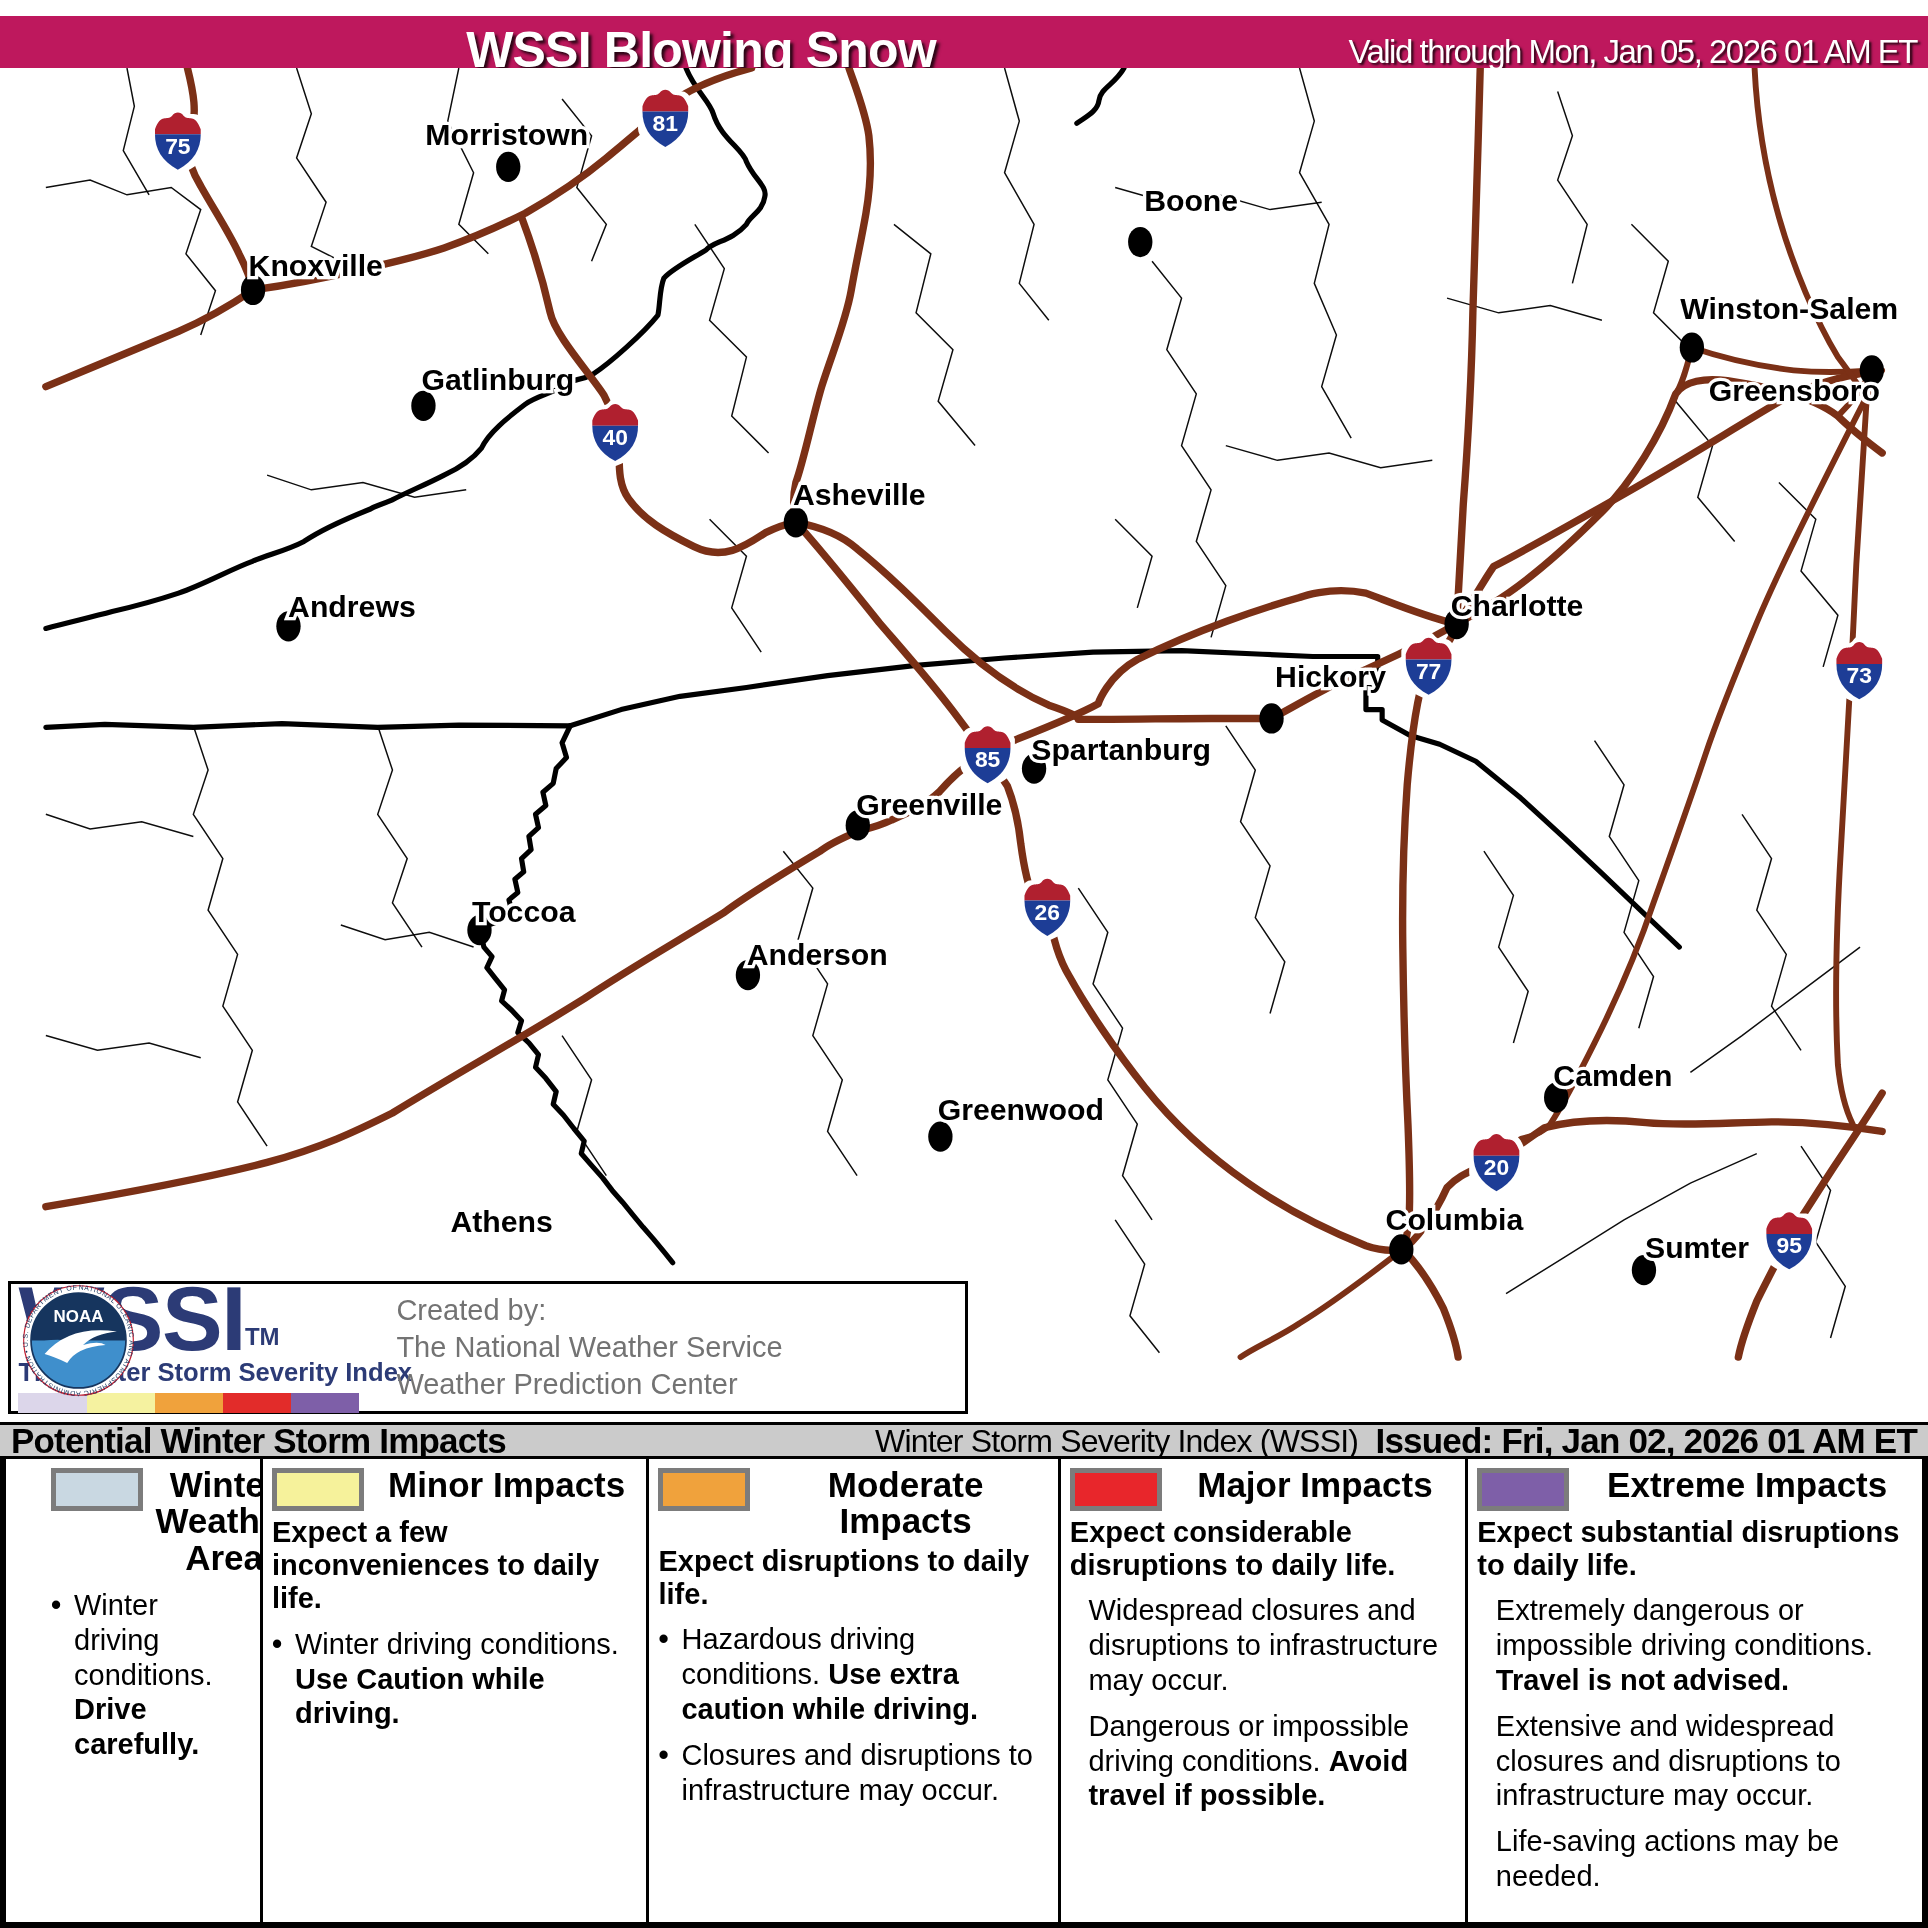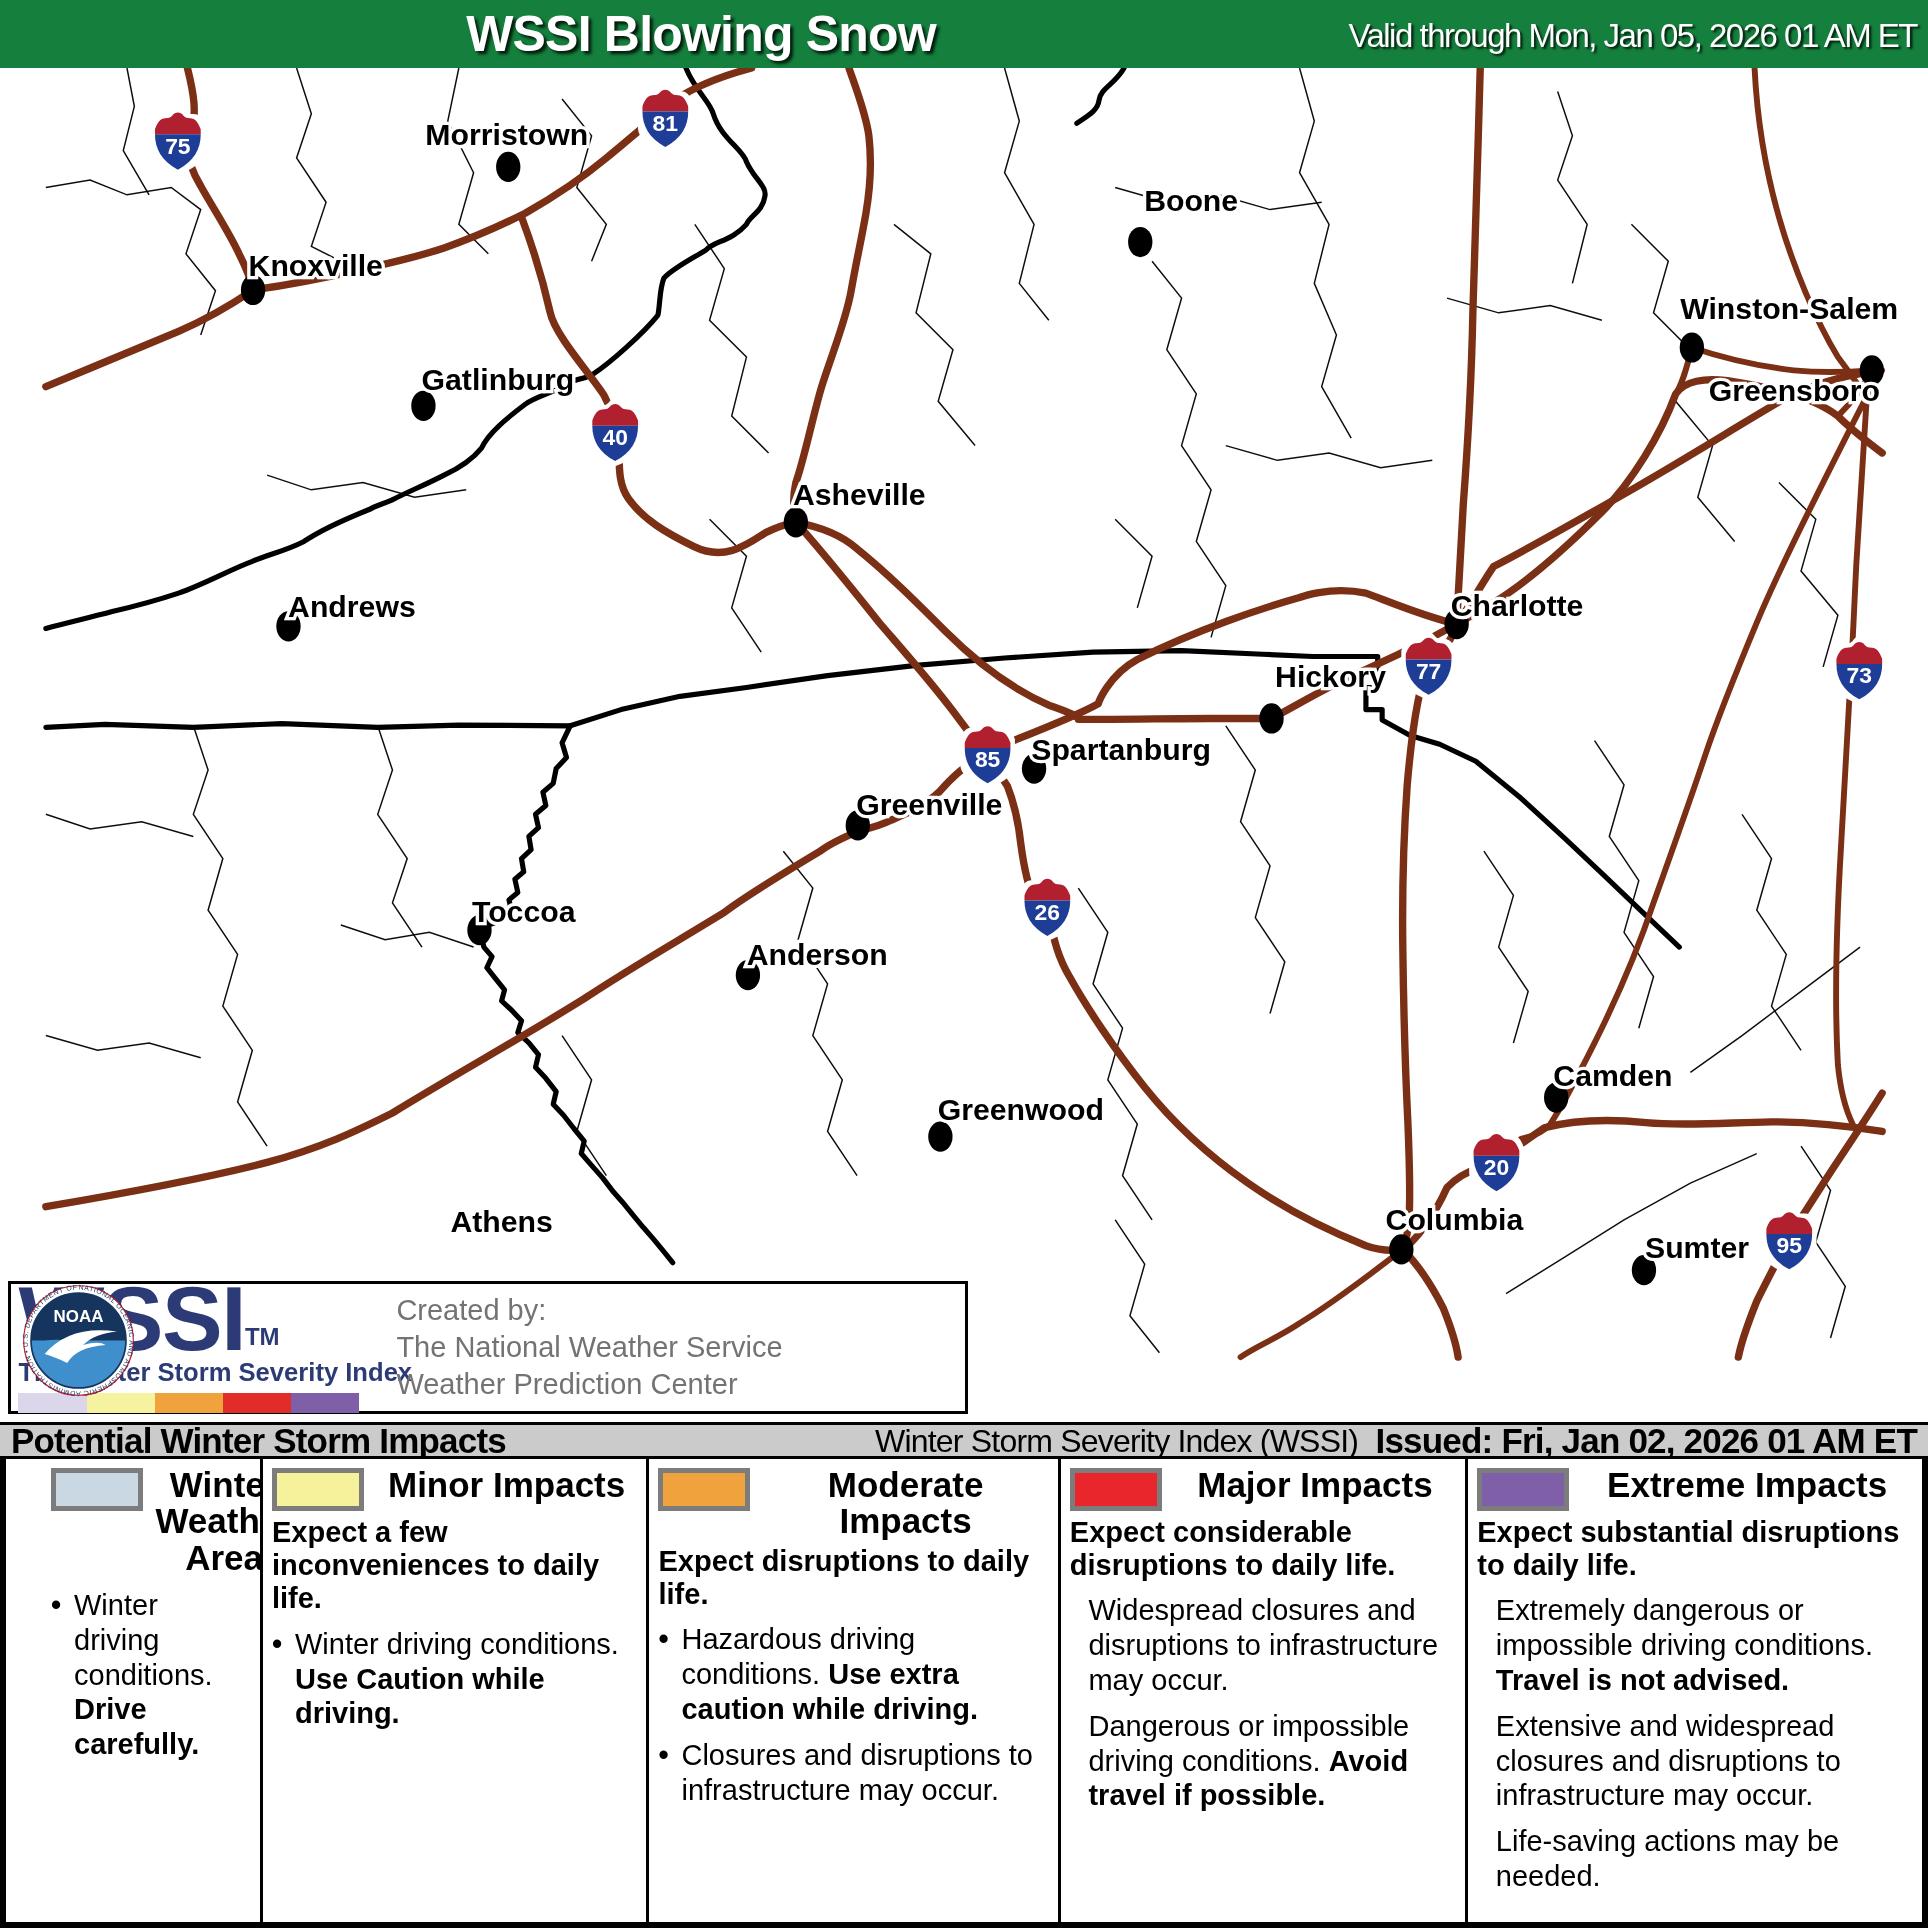--- a/index.html
+++ b/index.html
@@ -1,19 +1,19 @@
 <!DOCTYPE html>
 <html style="font-size:12.4px"><head>
 <meta charset="utf-8">
 <style>
   html,body{margin:0;padding:0;background:#fff;}
   body{width:1928px;height:1928px;position:relative;font-family:"Liberation Sans",sans-serif;overflow:hidden;}
 
   
-  .header{position:absolute;left:0;top:0;width:1928px;height:68px;background:#15803d;}
+  .header{position:absolute;left:0;top:16px;width:1928px;height:68px;background:#be185d;}
   .header .title{position:absolute;left:701px;top:34px;transform:translate(-50%,-50%);
     color:#fff;font-size:50px;font-weight:bold;white-space:nowrap;
     text-shadow:3.1px 3.1px 3.1px rgba(0,0,0,.8);letter-spacing:-0.8px;}
   .header .valid{position:absolute;right:11px;top:36px;transform:translateY(-50%);
     color:#fff;font-size:33px;font-weight:normal;white-space:nowrap;
     text-shadow:2.3px 2.3px 2.3px rgba(0,0,0,.8);letter-spacing:-1.5px;}
 
   
   .map{position:absolute;left:0;top:68px;width:1928px;height:1354px;background:#fff;}
   .map svg{position:absolute;left:0;top:0;}

